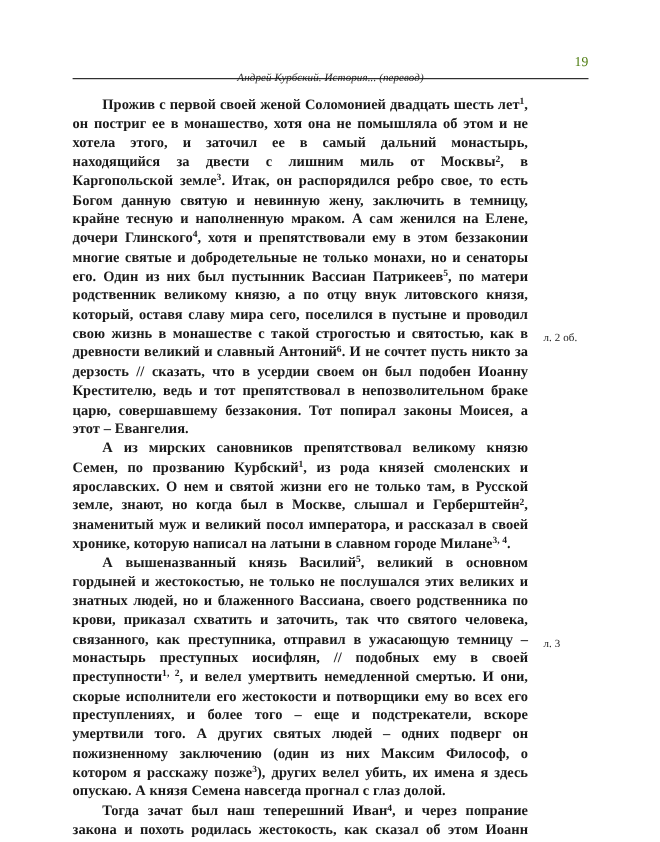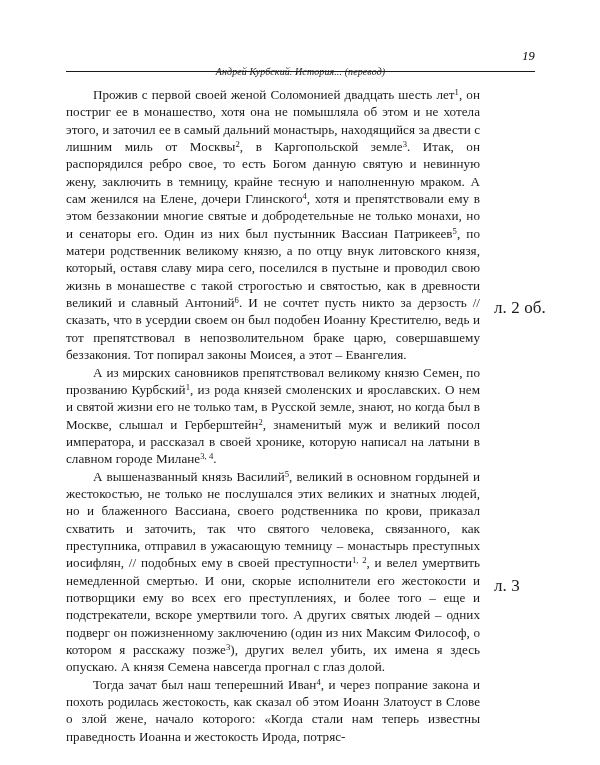--- a/index.html
+++ b/index.html
@@ -40,23 +40,22 @@
     letter-spacing: 0.1px;
     color: #1f1f1f;
     white-space: nowrap;
   }
 
   .running-head-folio {
     position: absolute;
     right: 0;
     top: -1px;
     font-size: 12.4px;
-    color: #000000;
+    color: #4d7c0f;
     letter-spacing: 0.2px;
-    font-style: italic;
   }
 
   .head-rule {
     position: absolute;
     left: 66px;
     top: 71px;
     width: 469px;
     height: 1.4px;
     background: #1a1a1a;
   }
@@ -72,33 +71,34 @@
   p.para {
     margin: 0;
     text-indent: 27px;
     text-align: justify;
     text-justify: inter-word;
     font-size: 13.15px;
     line-height: 17.35px;
     letter-spacing: 0.02px;
     word-spacing: 0.1px;
     hyphens: manual;
+    font-weight: bold;
   }
 
   sup {
     font-size: 0.66em;
     line-height: 0;
     vertical-align: 0.48em;
   }
 
   
   .marginalia {
     position: absolute;
     left: 494px;
-    font-size: 17px;
+    font-size: 10px;
     line-height: 16px;
     color: #1a1a1a;
     white-space: nowrap;
     letter-spacing: 0.1px;
   }
 
   .marginalia.m1 { top: 300px; }
   .marginalia.m2 { top: 532px; margin-top: 46px; }
 </style>
 </head>

